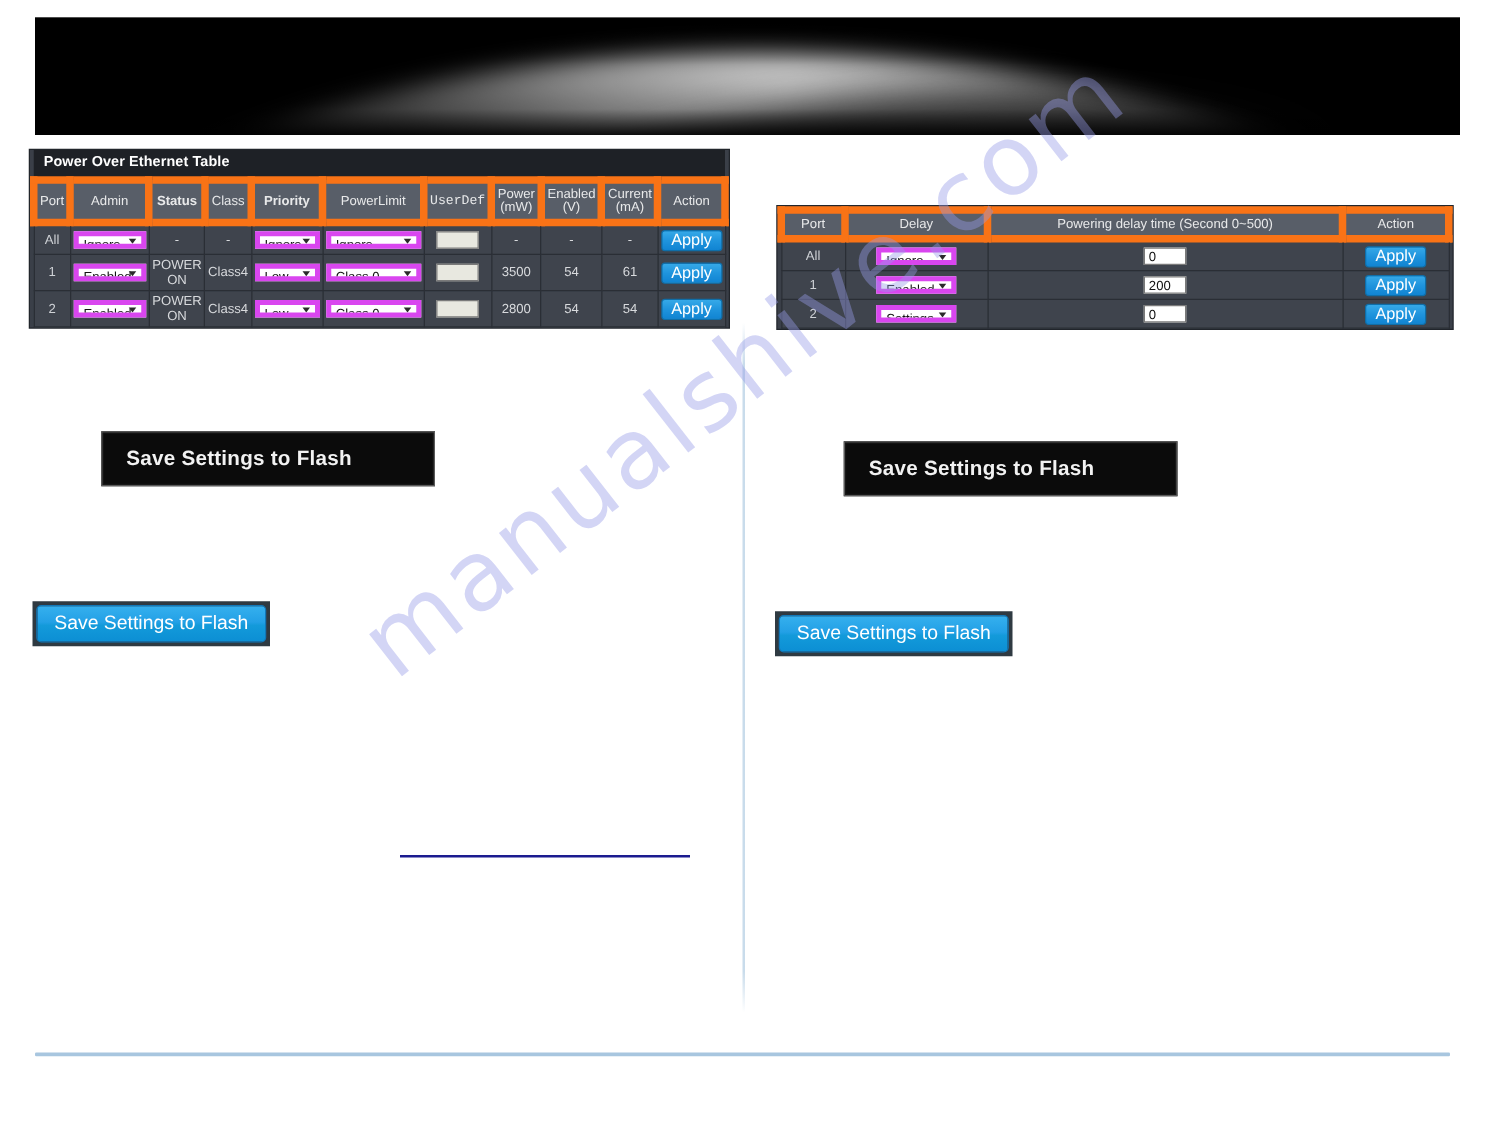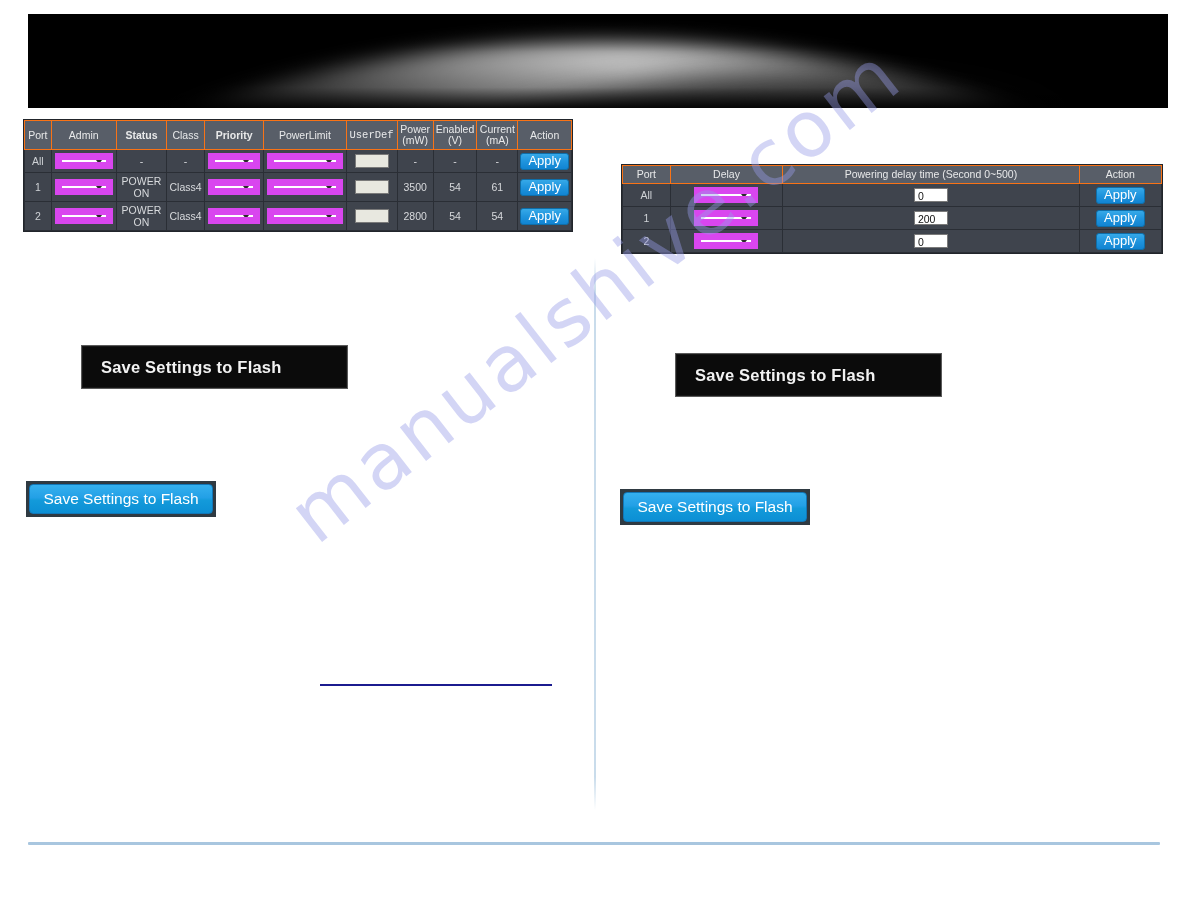--- a/index.html
+++ b/index.html
@@ -144,21 +144,21 @@
     height: 14px;
     letter-spacing: 0.1px;
     border: none;
   }
   .poe-table th {
     background: #585e68;
     color: #e8e9ea;
     font-weight: normal;
     font-size: 10.5px;
     text-align: center;
-    border: 1px solid #f97316;
+    border: 6px solid #f97316;
     padding: 3px 2px;
     line-height: 11px;
   }
   .poe-table td {
     background: #3f444d;
     color: #d8dadd;
     font-size: 10.5px;
     text-align: center;
     border: 1px solid #2a2e35;
     padding: 2px 2px;
@@ -168,21 +168,21 @@
     color: #cfd2d6;
     font-size: 10.5px;
     margin-top: 36px;
   }
 
   
   .sel {
     display: inline-block;
     position: relative;
     background: #ffffff;
-    border: 7px solid #d946ef;
+    border: 4px solid #d946ef;
     color: #111111;
     font-size: 10.5px;
     font-family: "Liberation Sans", sans-serif;
     text-align: left;
     padding: 1px 16px 1px 4px;
     line-height: 12px;
     height: 14px;
     box-sizing: border-box;
     vertical-align: middle;
     white-space: nowrap;
@@ -287,20 +287,23 @@
   <div class="banner-swoosh2"></div>
   <div class="banner-vig"></div>
 </div>
 
 <div class="v-divider"></div>
 <div class="blue-rule"></div>
 <div class="footer-rule"></div>
 
 <table class="poe-table" id="poe-table" style="left:24px; top:120px; width:548px;">
   <tbody>
+      <tr>
+    <td class="title-bar" colspan="11">Power Over Ethernet Table</td>
+  </tr>
   <tr>
     <th style="width:30px;">Port</th>
     <th style="width:68px;">Admin</th>
     <th style="width:65px;font-weight:bold;">Status</th>
     <th style="width:36px;">Class</th>
     <th style="width:62px;font-weight:bold;">Priority</th>
     <th style="width:82px;">PowerLimit</th>
     <th style="width:53px;font-family:Liberation Mono, monospace;">UserDef</th>
     <th style="width:36px;"><span>Power</span><br><span>(mW)</span></th>
     <th style="width:36px;"><span>Enabled</span><br><span>(V)</span></th>

